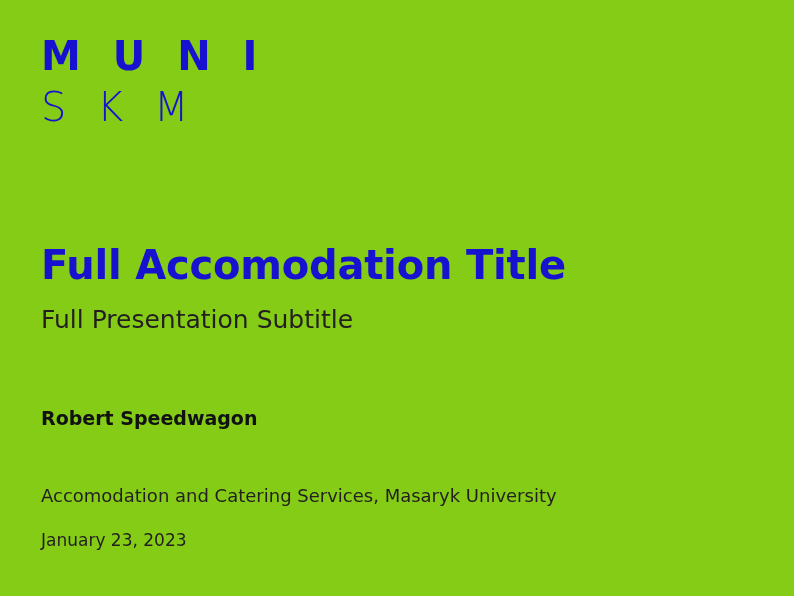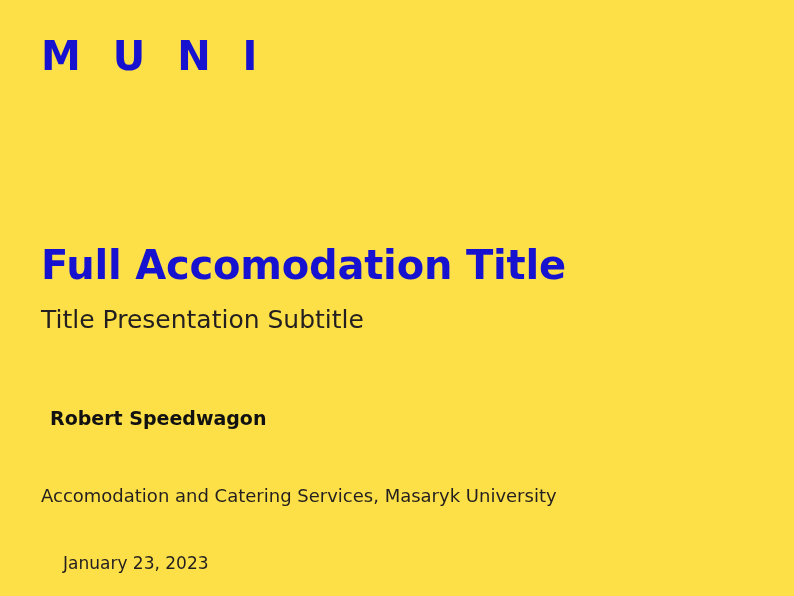--- a/index.html
+++ b/index.html
@@ -12,21 +12,21 @@
     height: 596px;
     background: #ffffff;
     font-family: "DejaVu Sans", "Liberation Sans", sans-serif;
     overflow: hidden;
   }
 
   .slide {
     position: relative;
     width: 794px;
     height: 596px;
-    background: #fde047;
+    background: #84cc16;
     box-sizing: border-box;
   }
 
   
   .logo {
     position: absolute;
     left: 41px;
     top: 36px;
     user-select: none;
   }
@@ -70,21 +70,20 @@
     font-weight: 400;
     line-height: 1.2;
     white-space: pre;
   }
 
   
   .author-block {
     position: absolute;
     left: 41px;
     top: 405px;
-    margin-left: 9px;
   }
   .author-name,
   .author-email {
     display: block;
     color: #111111;
     font-size: 19px;
     font-weight: 700;
     line-height: 1.42;
     white-space: pre;
   }
@@ -97,41 +96,41 @@
     color: #231f20;
     font-size: 18px;
     font-weight: 400;
     line-height: 1.3;
     white-space: pre;
   }
 
   .date {
     position: absolute;
     left: 41px;
-    top: 552px;
+    top: 529px;
     color: #231f20;
     font-size: 17px;
     font-weight: 400;
     line-height: 1.3;
     white-space: pre;
-    margin-left: 22px;
   }
 </style>
 </head>
 <body>
 
 <div class="slide">
 
   <div class="logo">
     <span class="logo-line logo-muni">M U N I</span>
+    <span class="logo-line logo-skm">S K M</span>
   </div>
 
   <div class="title">Full Accomodation Title</div>
 
-  <div class="subtitle">Title Presentation Subtitle</div>
+  <div class="subtitle">Full Presentation Subtitle</div>
 
   <div class="author-block">
     <span class="author-name">Robert Speedwagon</span>
   </div>
 
   <div class="affiliation">Accomodation and Catering Services, Masaryk University</div>
 
   <div class="date">January 23, 2023</div>
 
 </div>

